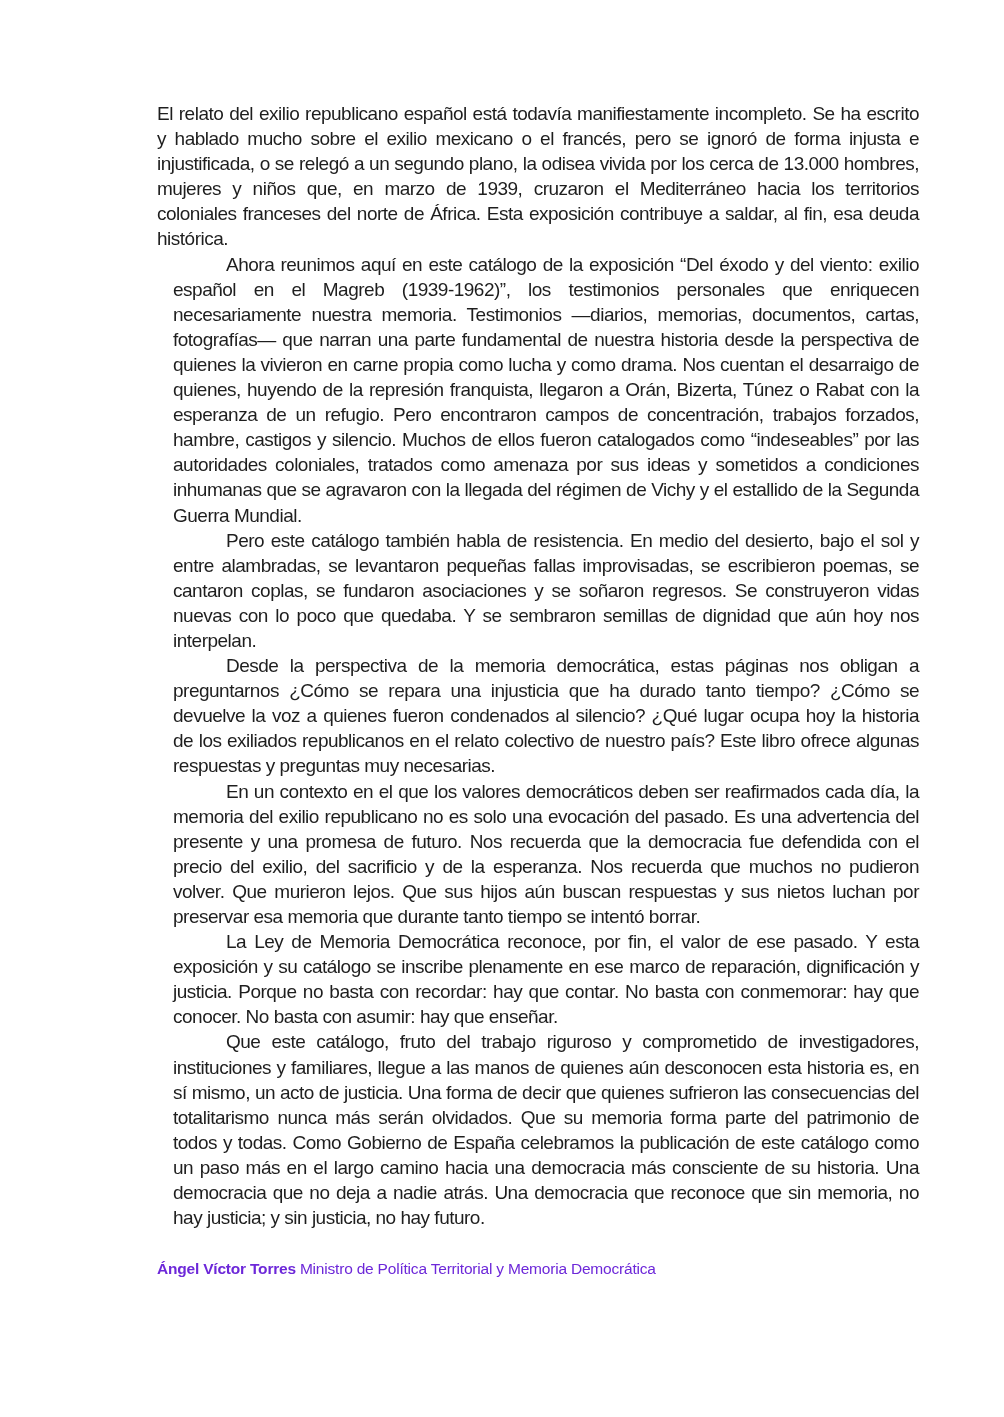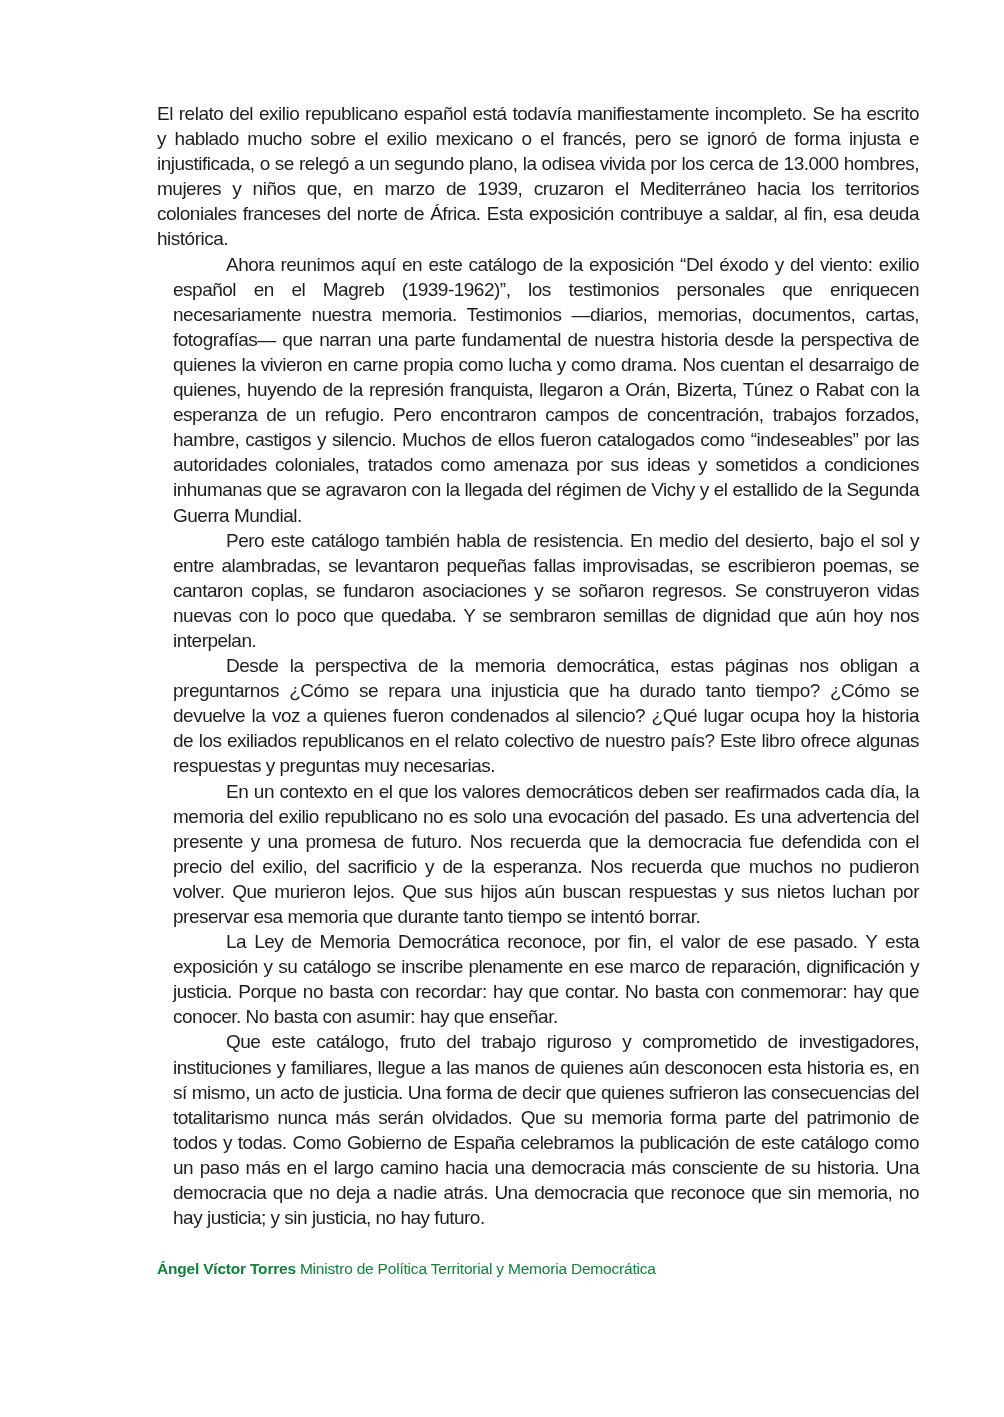--- a/index.html
+++ b/index.html
@@ -36,21 +36,21 @@
     margin-left: 16px;
   }
   .signature {
     position: absolute;
     left: 157px;
     top: 1259px;
     width: 762px;
     font-size: 15.5px;
     line-height: 20px;
     letter-spacing: -0.2px;
-    color: #15803d;
+    color: #6d28d9;
   }
   .sig-name {
     font-weight: 700;
     margin-right: 4px;
   }
 </style>
 </head>
 <body>
 
 <div class="page">

